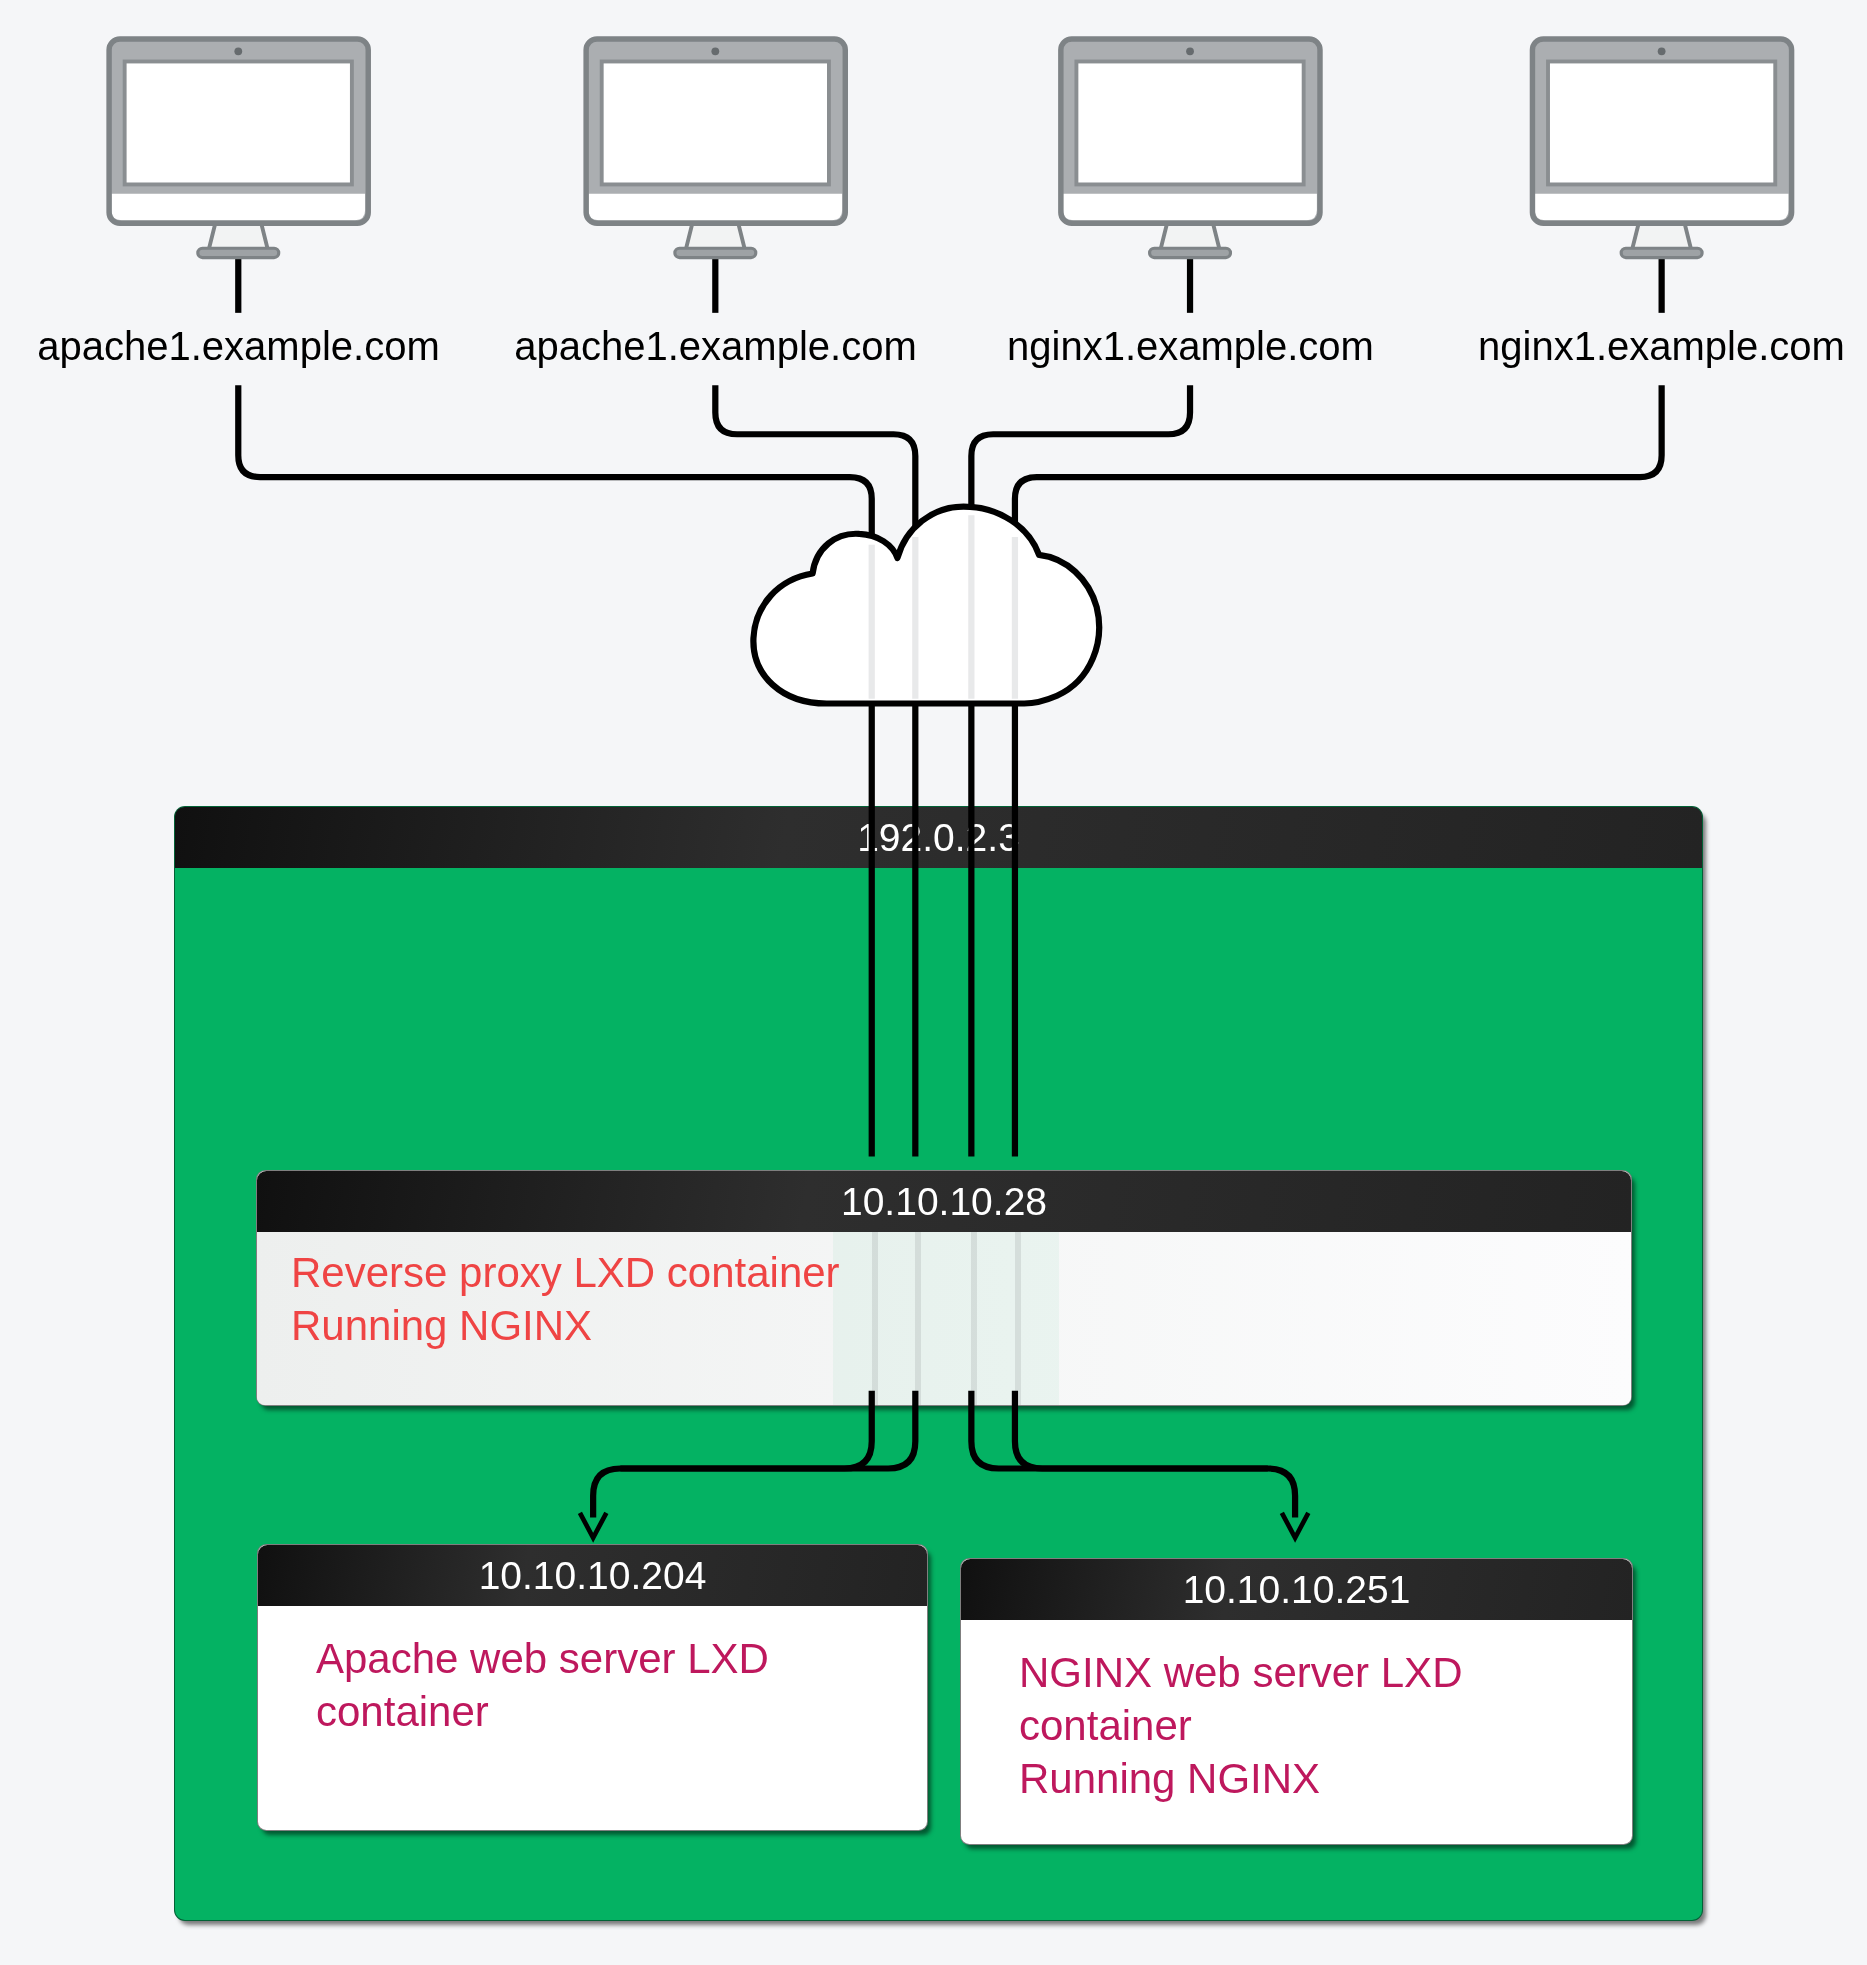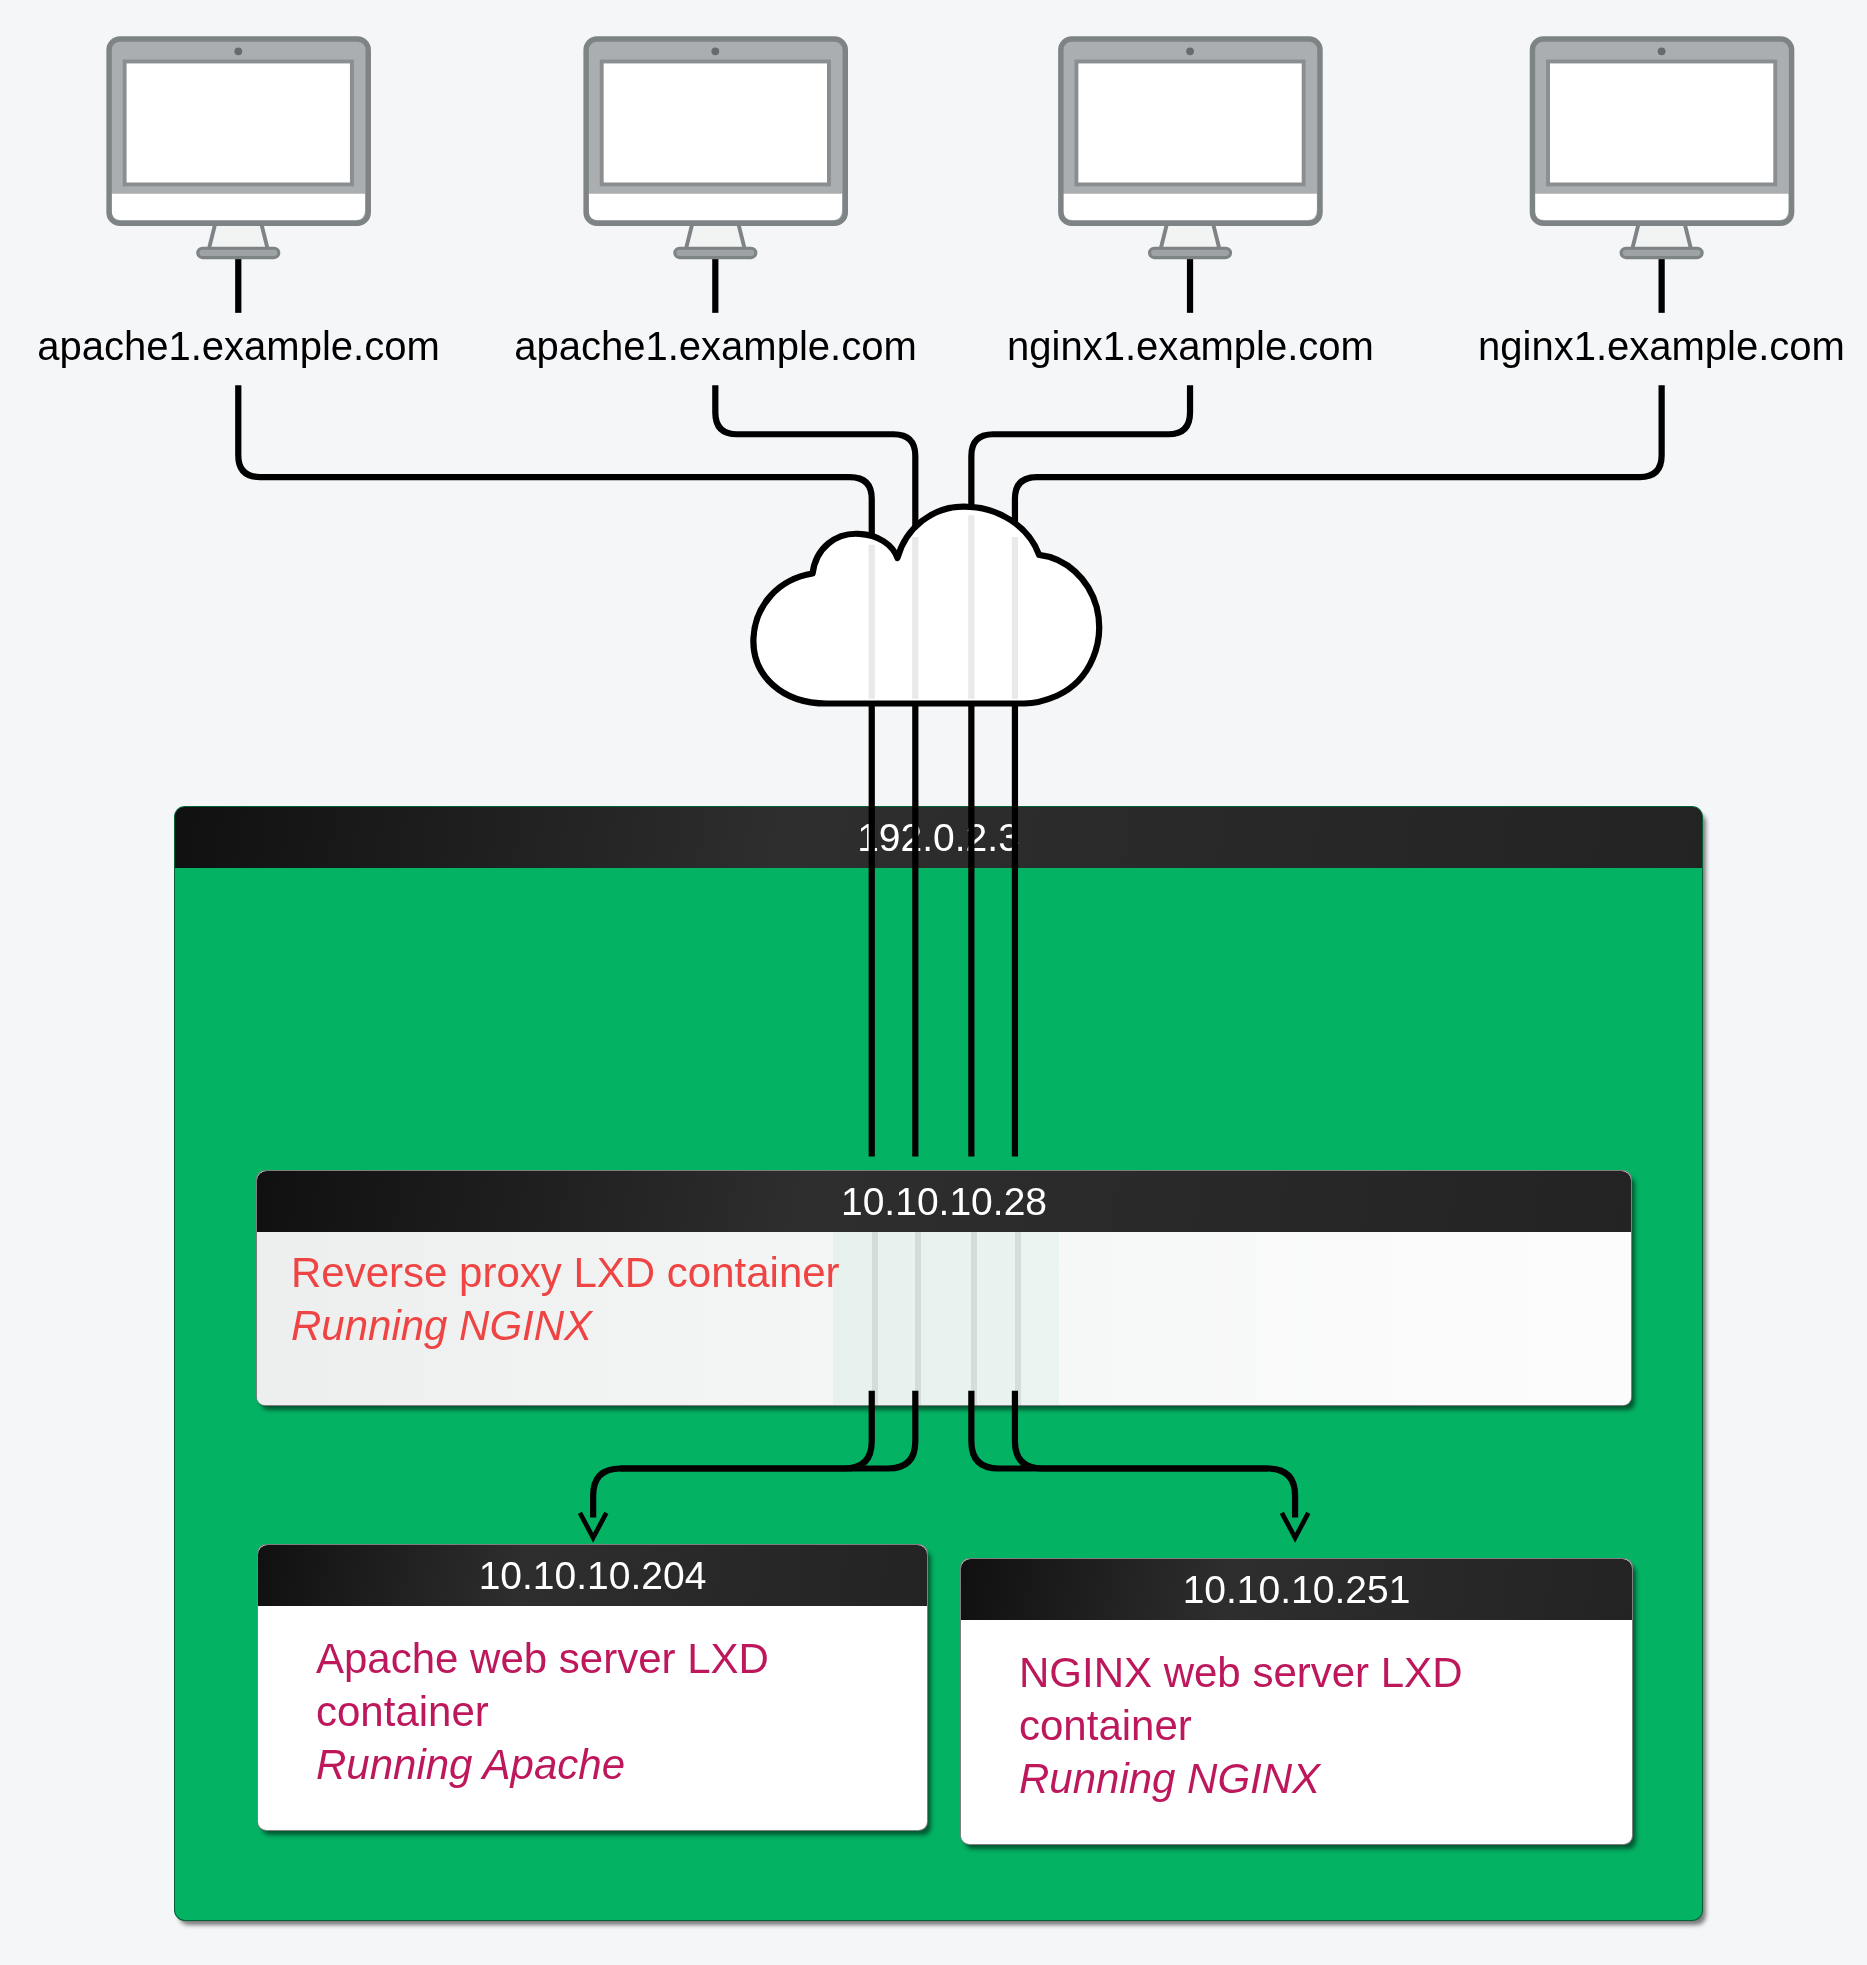--- a/index.html
+++ b/index.html
@@ -26,21 +26,21 @@
     background:linear-gradient(90deg,#edefee 0%,#f6f7f7 55%,#fcfcfd 100%);
     border-radius:0 0 7.8px 7.8px;}
   .ghost-line{position:absolute;top:0;bottom:0;width:6.2px;background:rgba(120,130,126,0.18);}
   .ghost-tint{position:absolute;top:0;bottom:0;background:rgba(4,178,99,0.05);}
   .box-text{position:absolute;left:34px;top:75px;font-size:42px;line-height:53px;
     color:#ef4444;}
   #apache-box{left:82px;top:737px;width:669px;height:285px;}
   #nginx-box{left:785px;top:751px;width:671px;height:285px;}
   .lower-text{position:absolute;left:34px;top:87px;font-size:42px;line-height:53px;
     color:#be185d;width:607px;margin-left:24px;}
-  .role{font-style:italic;}
+  .role{}
   #diagram-svg{position:absolute;left:0;top:0;z-index:5;pointer-events:none;}
   .txt-layer{z-index:6;}
 </style>
 </head>
 <body>
 
 <div id="canvas">
 
   <div id="linode-box">
     <div class="ip-header">
@@ -63,21 +63,20 @@
         <div class="role">Running NGINX</div>
       </div>
     </div>
 
     <div id="apache-box" class="white-box">
       <div class="ip-header">
         <span>10.10.10.204</span>
       </div>
       <div class="lower-text">
         <div>Apache web server LXD container</div>
-        <div class="role">Running Apache</div>
       </div>
     </div>
 
     <div id="nginx-box" class="white-box">
       <div class="ip-header">
         <span>10.10.10.251</span>
       </div>
       <div class="lower-text">
         <div>NGINX web server LXD container</div>
         <div class="role">Running NGINX</div>

